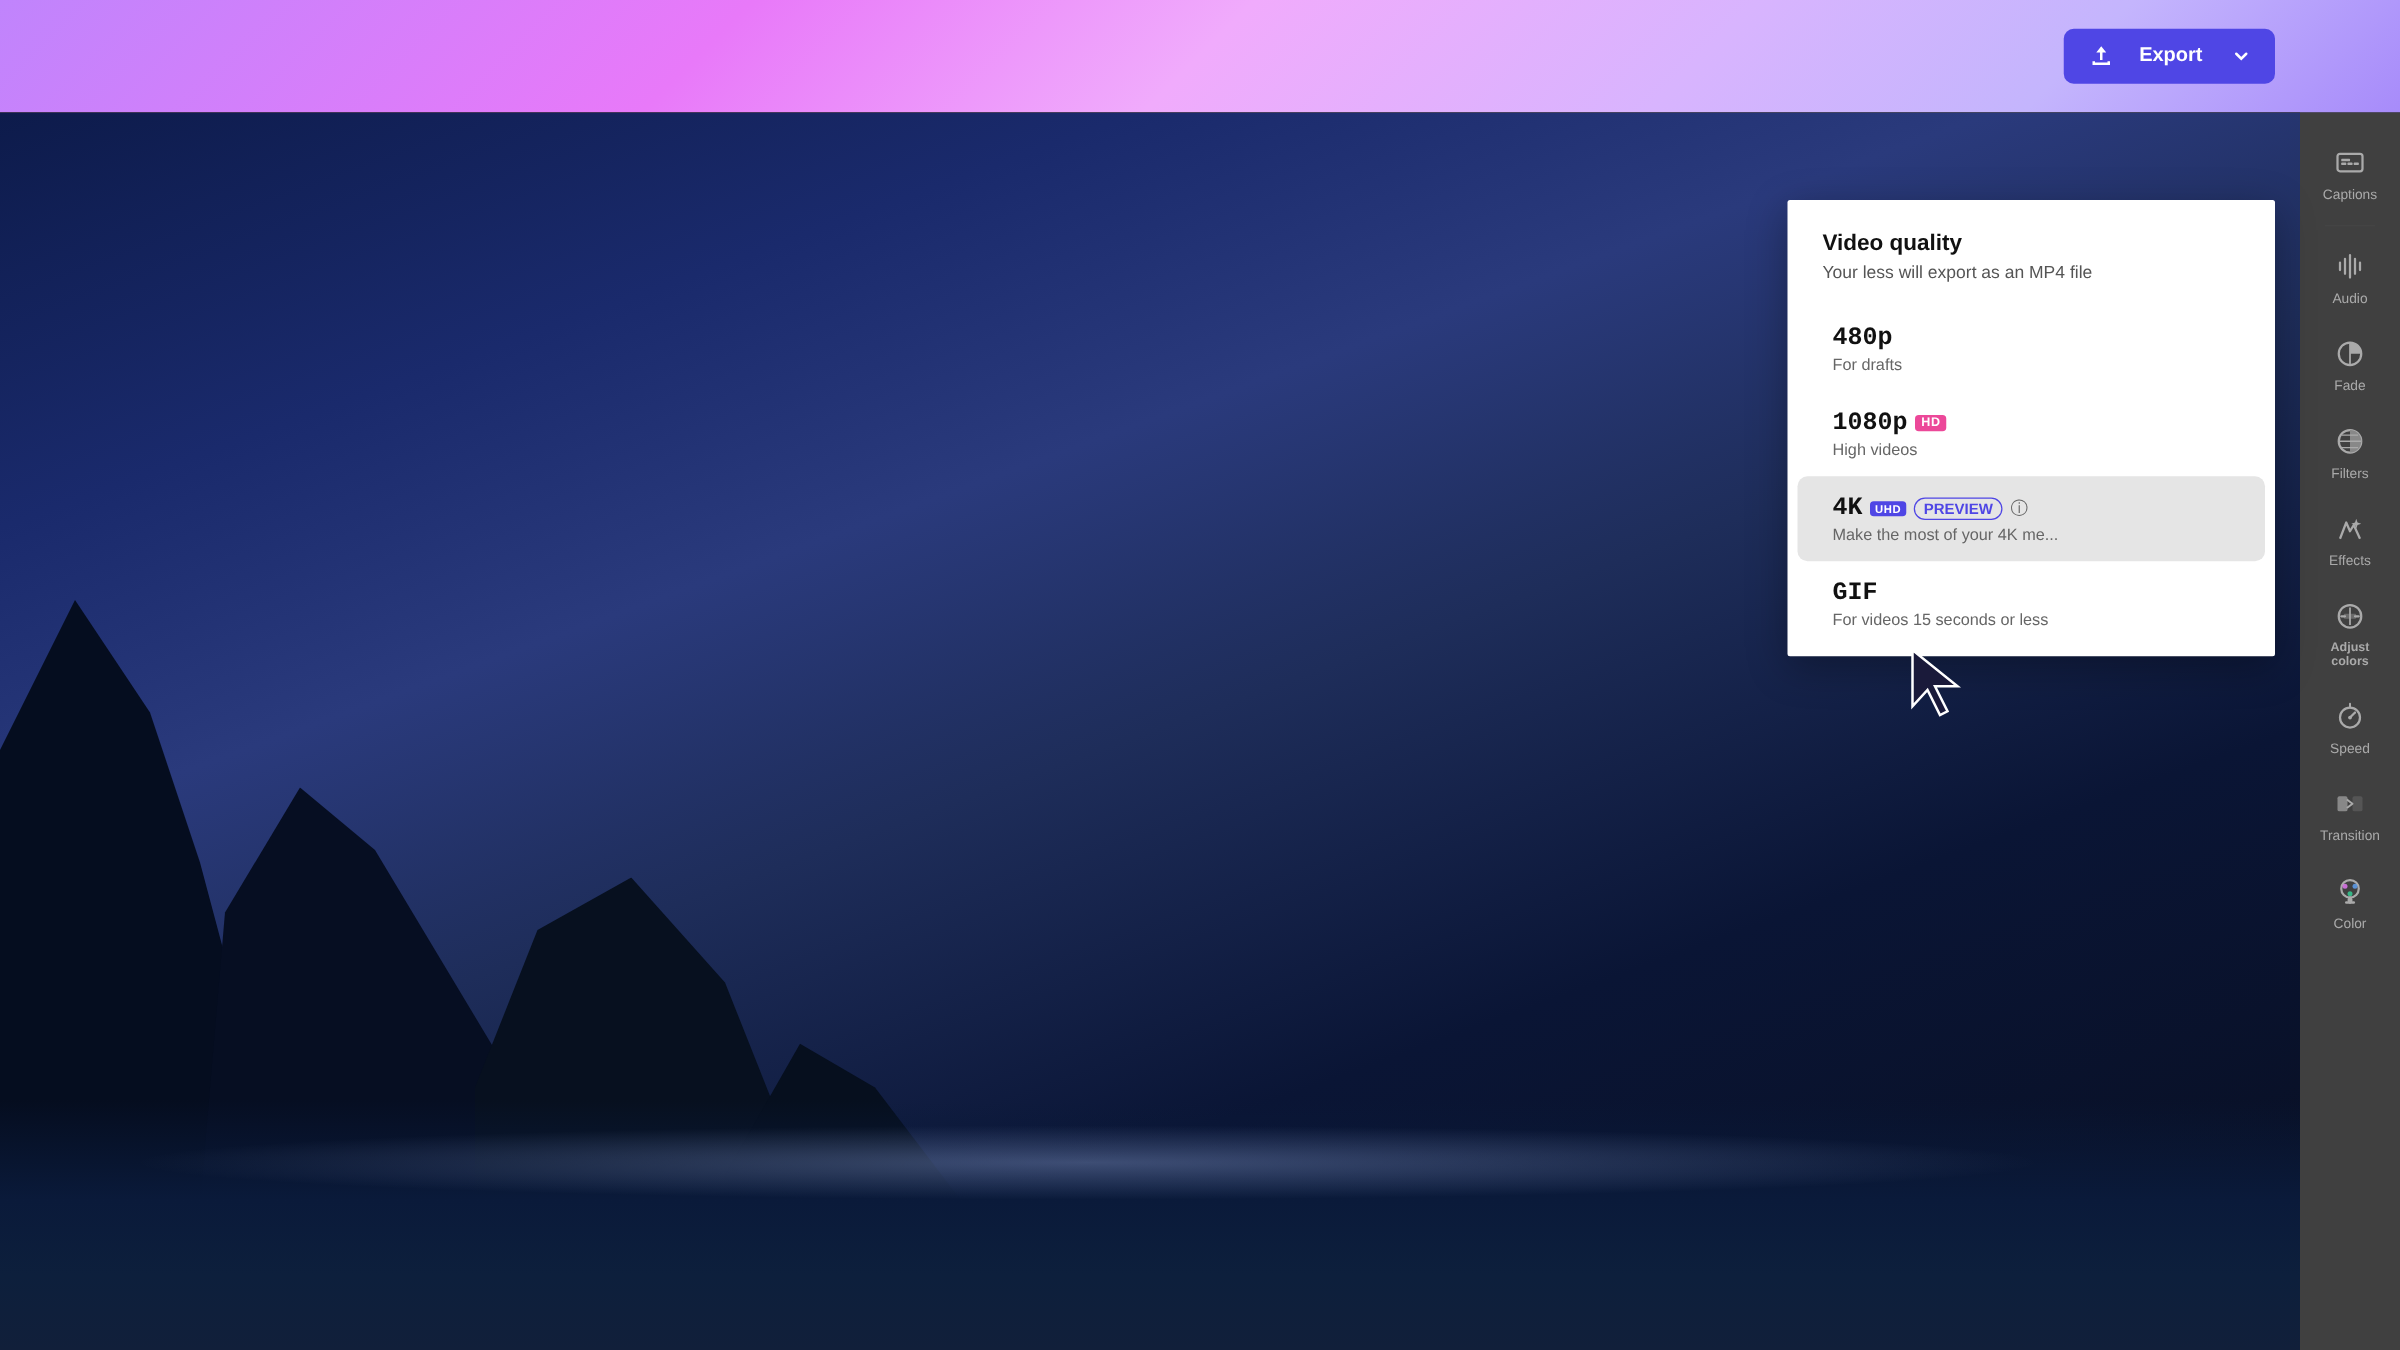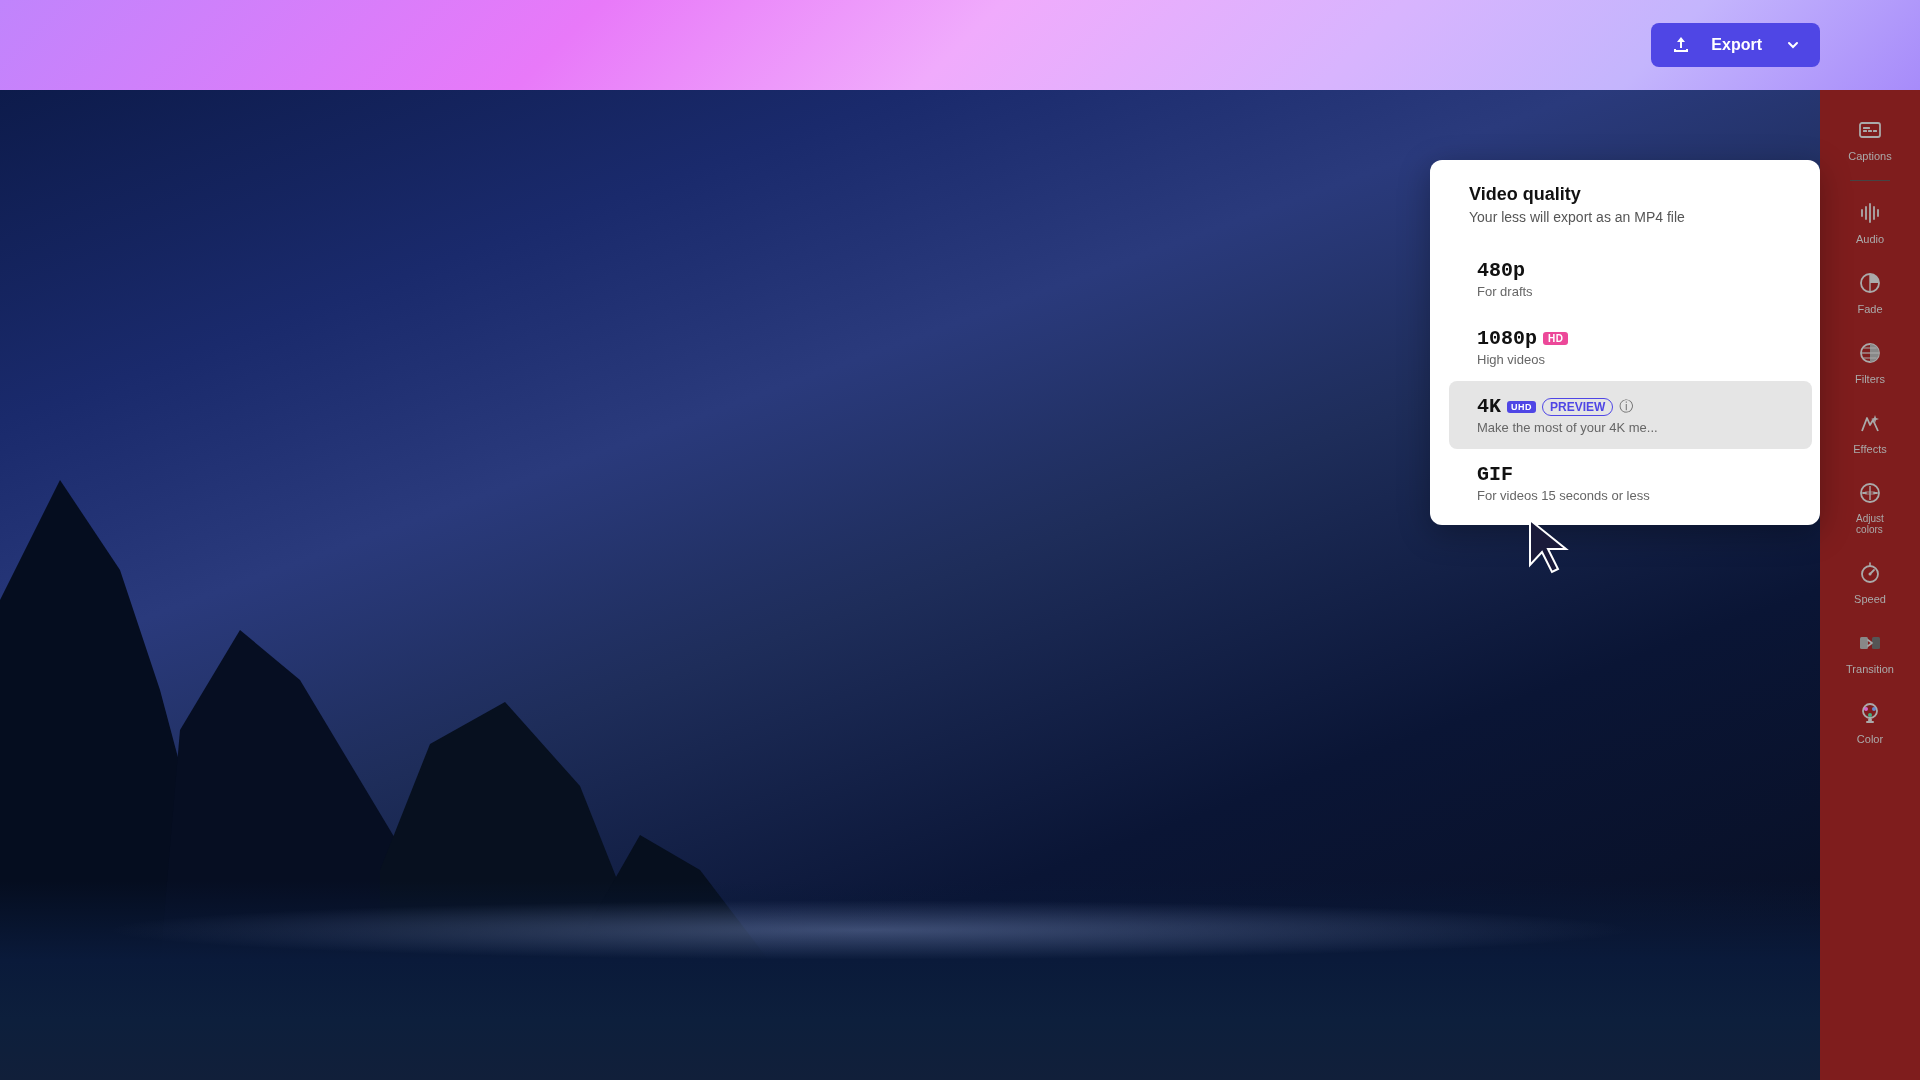--- a/index.html
+++ b/index.html
@@ -142,23 +142,23 @@
 
     .export-button .chevron {
       margin-left: 4px;
     }
 
     
     .right-sidebar {
       position: absolute;
       top: 90px;
       right: 0;
-      width: 100px;
-      bottom: 0;
-      background: #7f1d1d;
+      width: 80px;
+      bottom: 0;
+      background: #404040;
       display: flex;
       flex-direction: column;
       align-items: center;
       padding: 16px 0;
       gap: 4px;
       z-index: 5;
     }
 
     .sidebar-item {
       display: flex;
@@ -194,24 +194,24 @@
       margin: 4px 0;
     }
 
     
     .dropdown-panel {
       position: absolute;
       top: 160px;
       right: 100px;
       width: 390px;
       background: #ffffff;
-      border-radius: 12px;
+      border-radius: 2px;
       box-shadow: 0 8px 32px rgba(0,0,0,0.3);
       z-index: 100;
-      padding: 24px 0 8px 11px;
+      padding: 24px 0 8px 0;
       overflow: hidden;
     }
 
     .dropdown-title {
       font-size: 18px;
       font-weight: 700;
       color: #111;
       padding: 0 28px 4px 28px;
     }
 
@@ -403,21 +403,21 @@
   <div class="sidebar-item">
     <div class="icon-container">
       <svg width="26" height="26" viewBox="0 0 26 26" fill="none">
         <circle cx="13" cy="13" r="9" stroke="#aaa" stroke-width="1.8" fill="none"></circle>
         <line x1="13" y1="6" x2="13" y2="20" stroke="#aaa" stroke-width="1.4"></line>
         <rect x="8" y="11" width="10" height="4" rx="1" fill="#aaa" opacity="0.4"></rect>
         <line x1="6" y1="13" x2="9" y2="13" stroke="#aaa" stroke-width="1.8" stroke-linecap="round"></line>
         <line x1="17" y1="13" x2="20" y2="13" stroke="#aaa" stroke-width="1.8" stroke-linecap="round"></line>
       </svg>
     </div>
-    <span class="item-label" style="font-size:10px; text-align:left; color:#aaa;">Adjust<br>colors</span>
+    <span class="item-label" style="font-size:10px; text-align:center; color:#aaa;font-weight:bold;">Adjust<br>colors</span>
   </div>
 
   <div class="sidebar-item">
     <div class="icon-container">
       <svg width="26" height="26" viewBox="0 0 26 26" fill="none">
         <circle cx="13" cy="14" r="8" stroke="#aaa" stroke-width="1.8" fill="none"></circle>
         <line x1="13" y1="6" x2="13" y2="3" stroke="#aaa" stroke-width="1.6" stroke-linecap="round"></line>
         <line x1="13" y1="14" x2="17" y2="10" stroke="#aaa" stroke-width="1.8" stroke-linecap="round"></line>
         <circle cx="13" cy="14" r="1.5" fill="#aaa"></circle>
       </svg>

